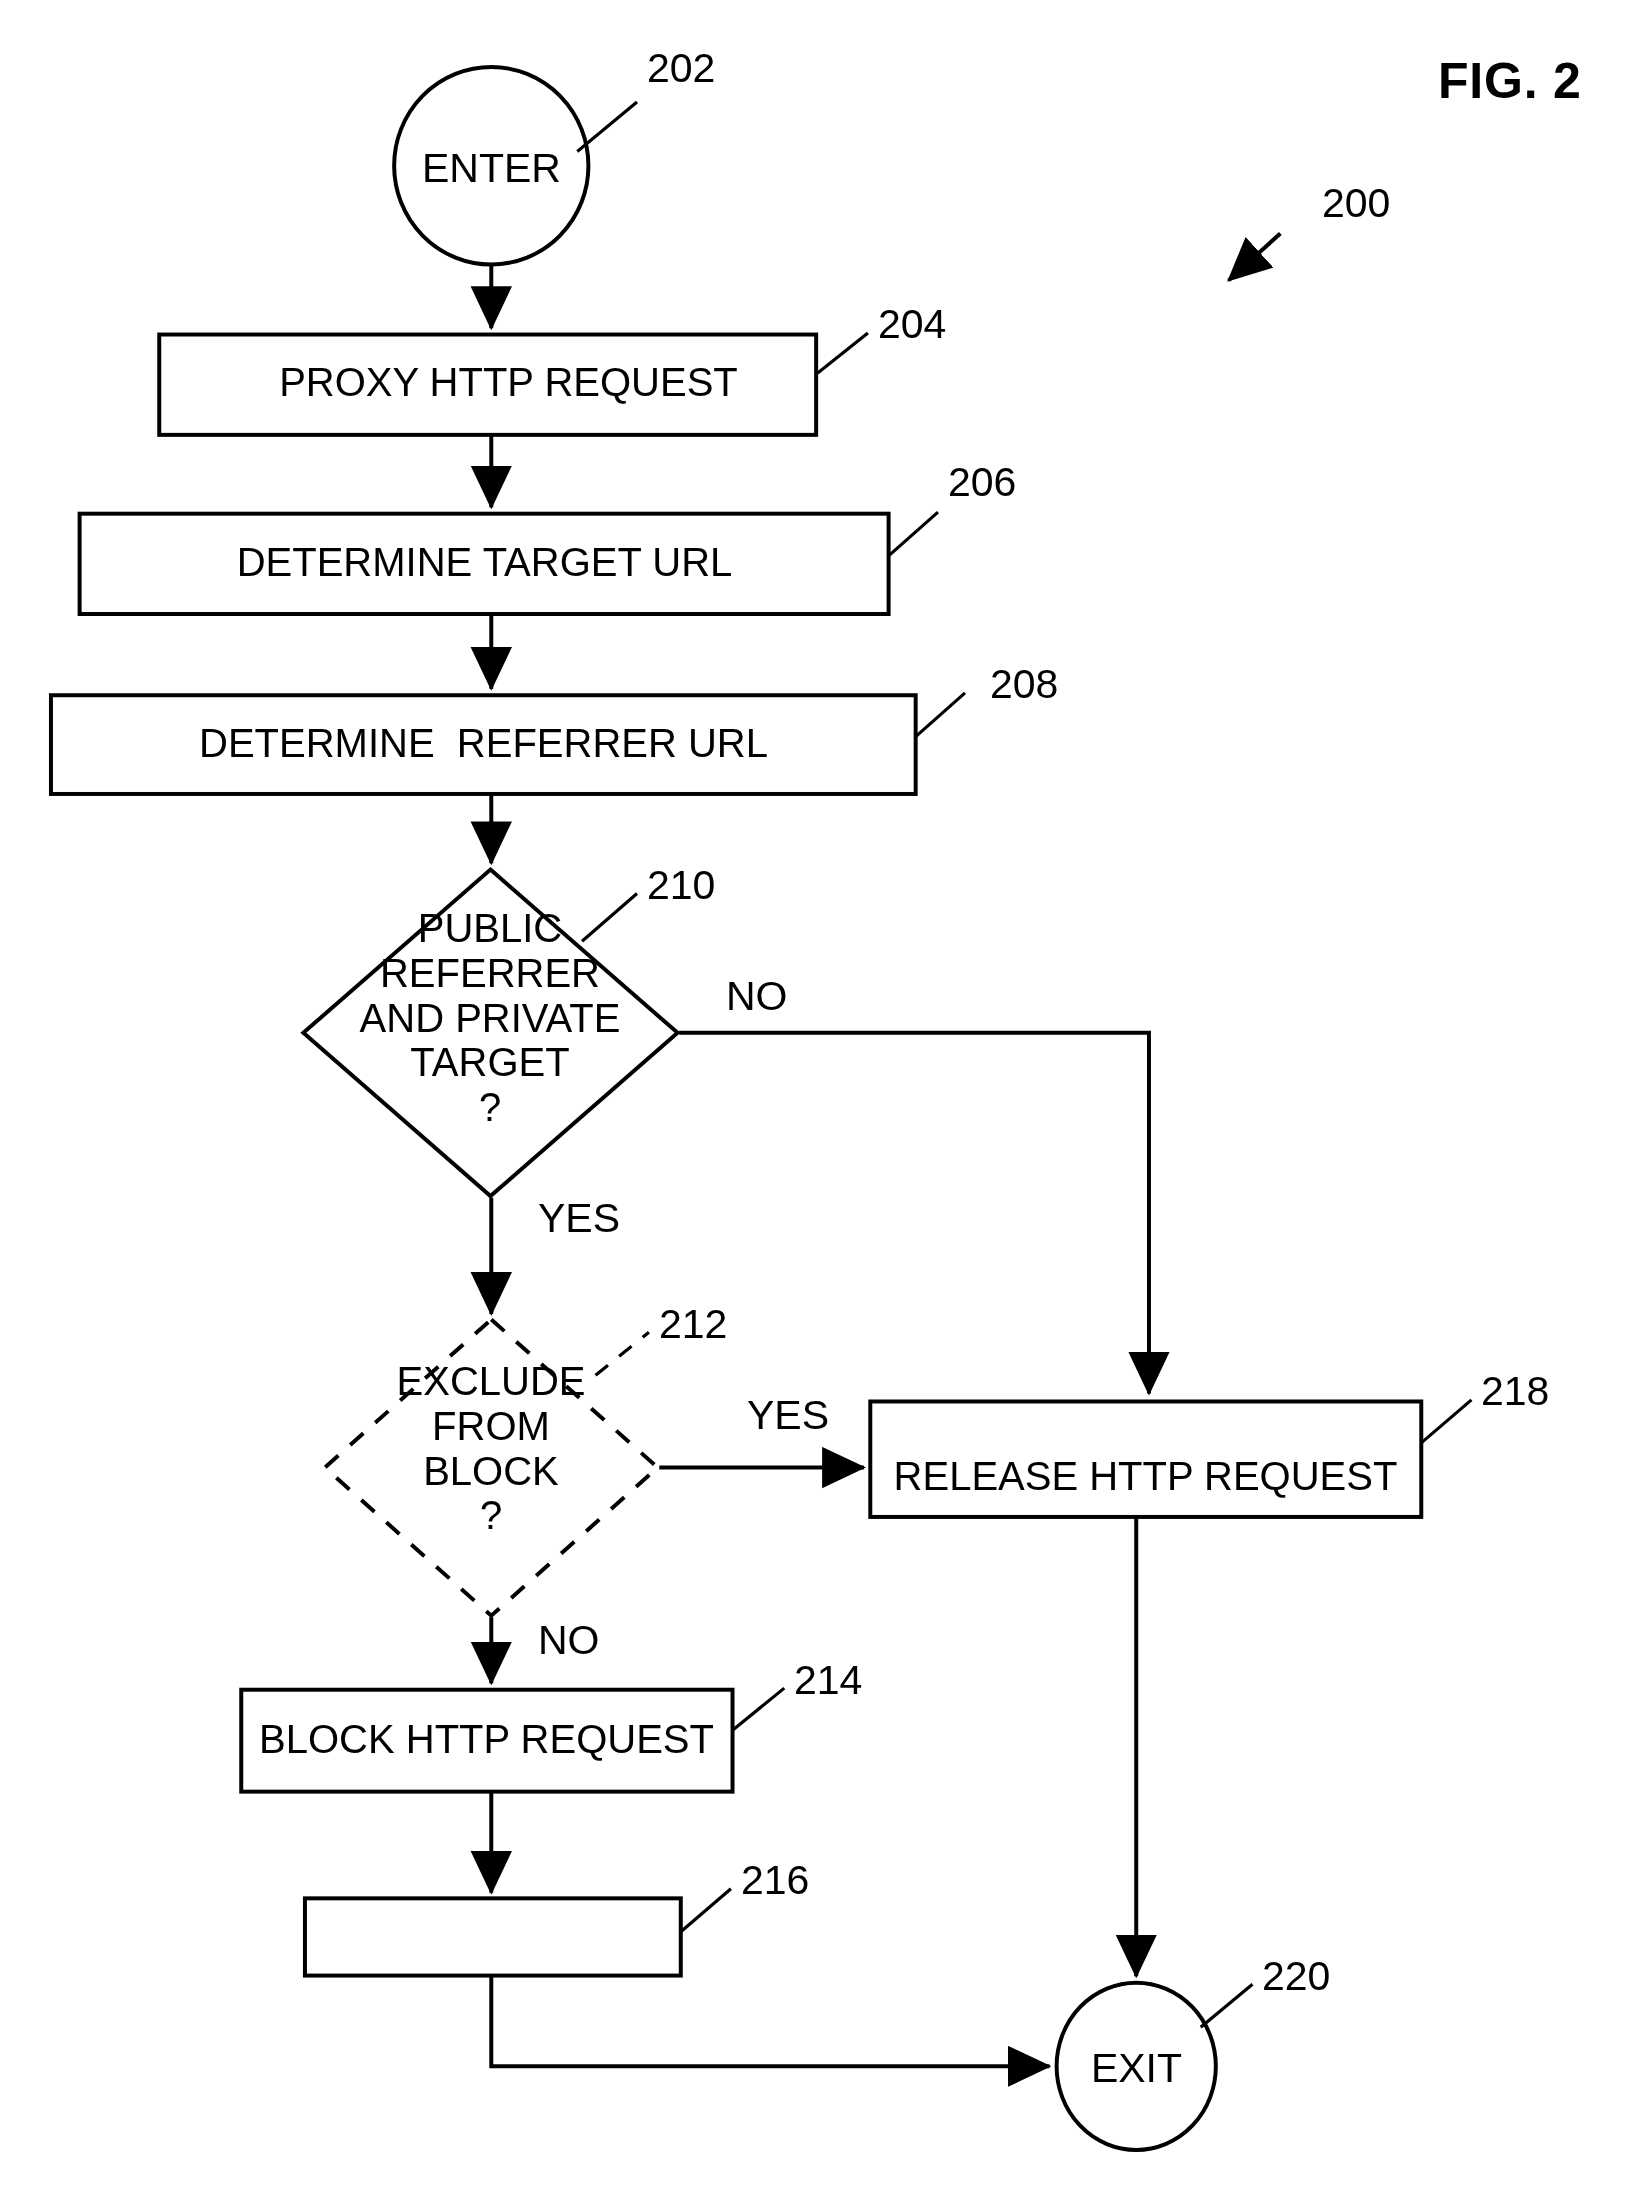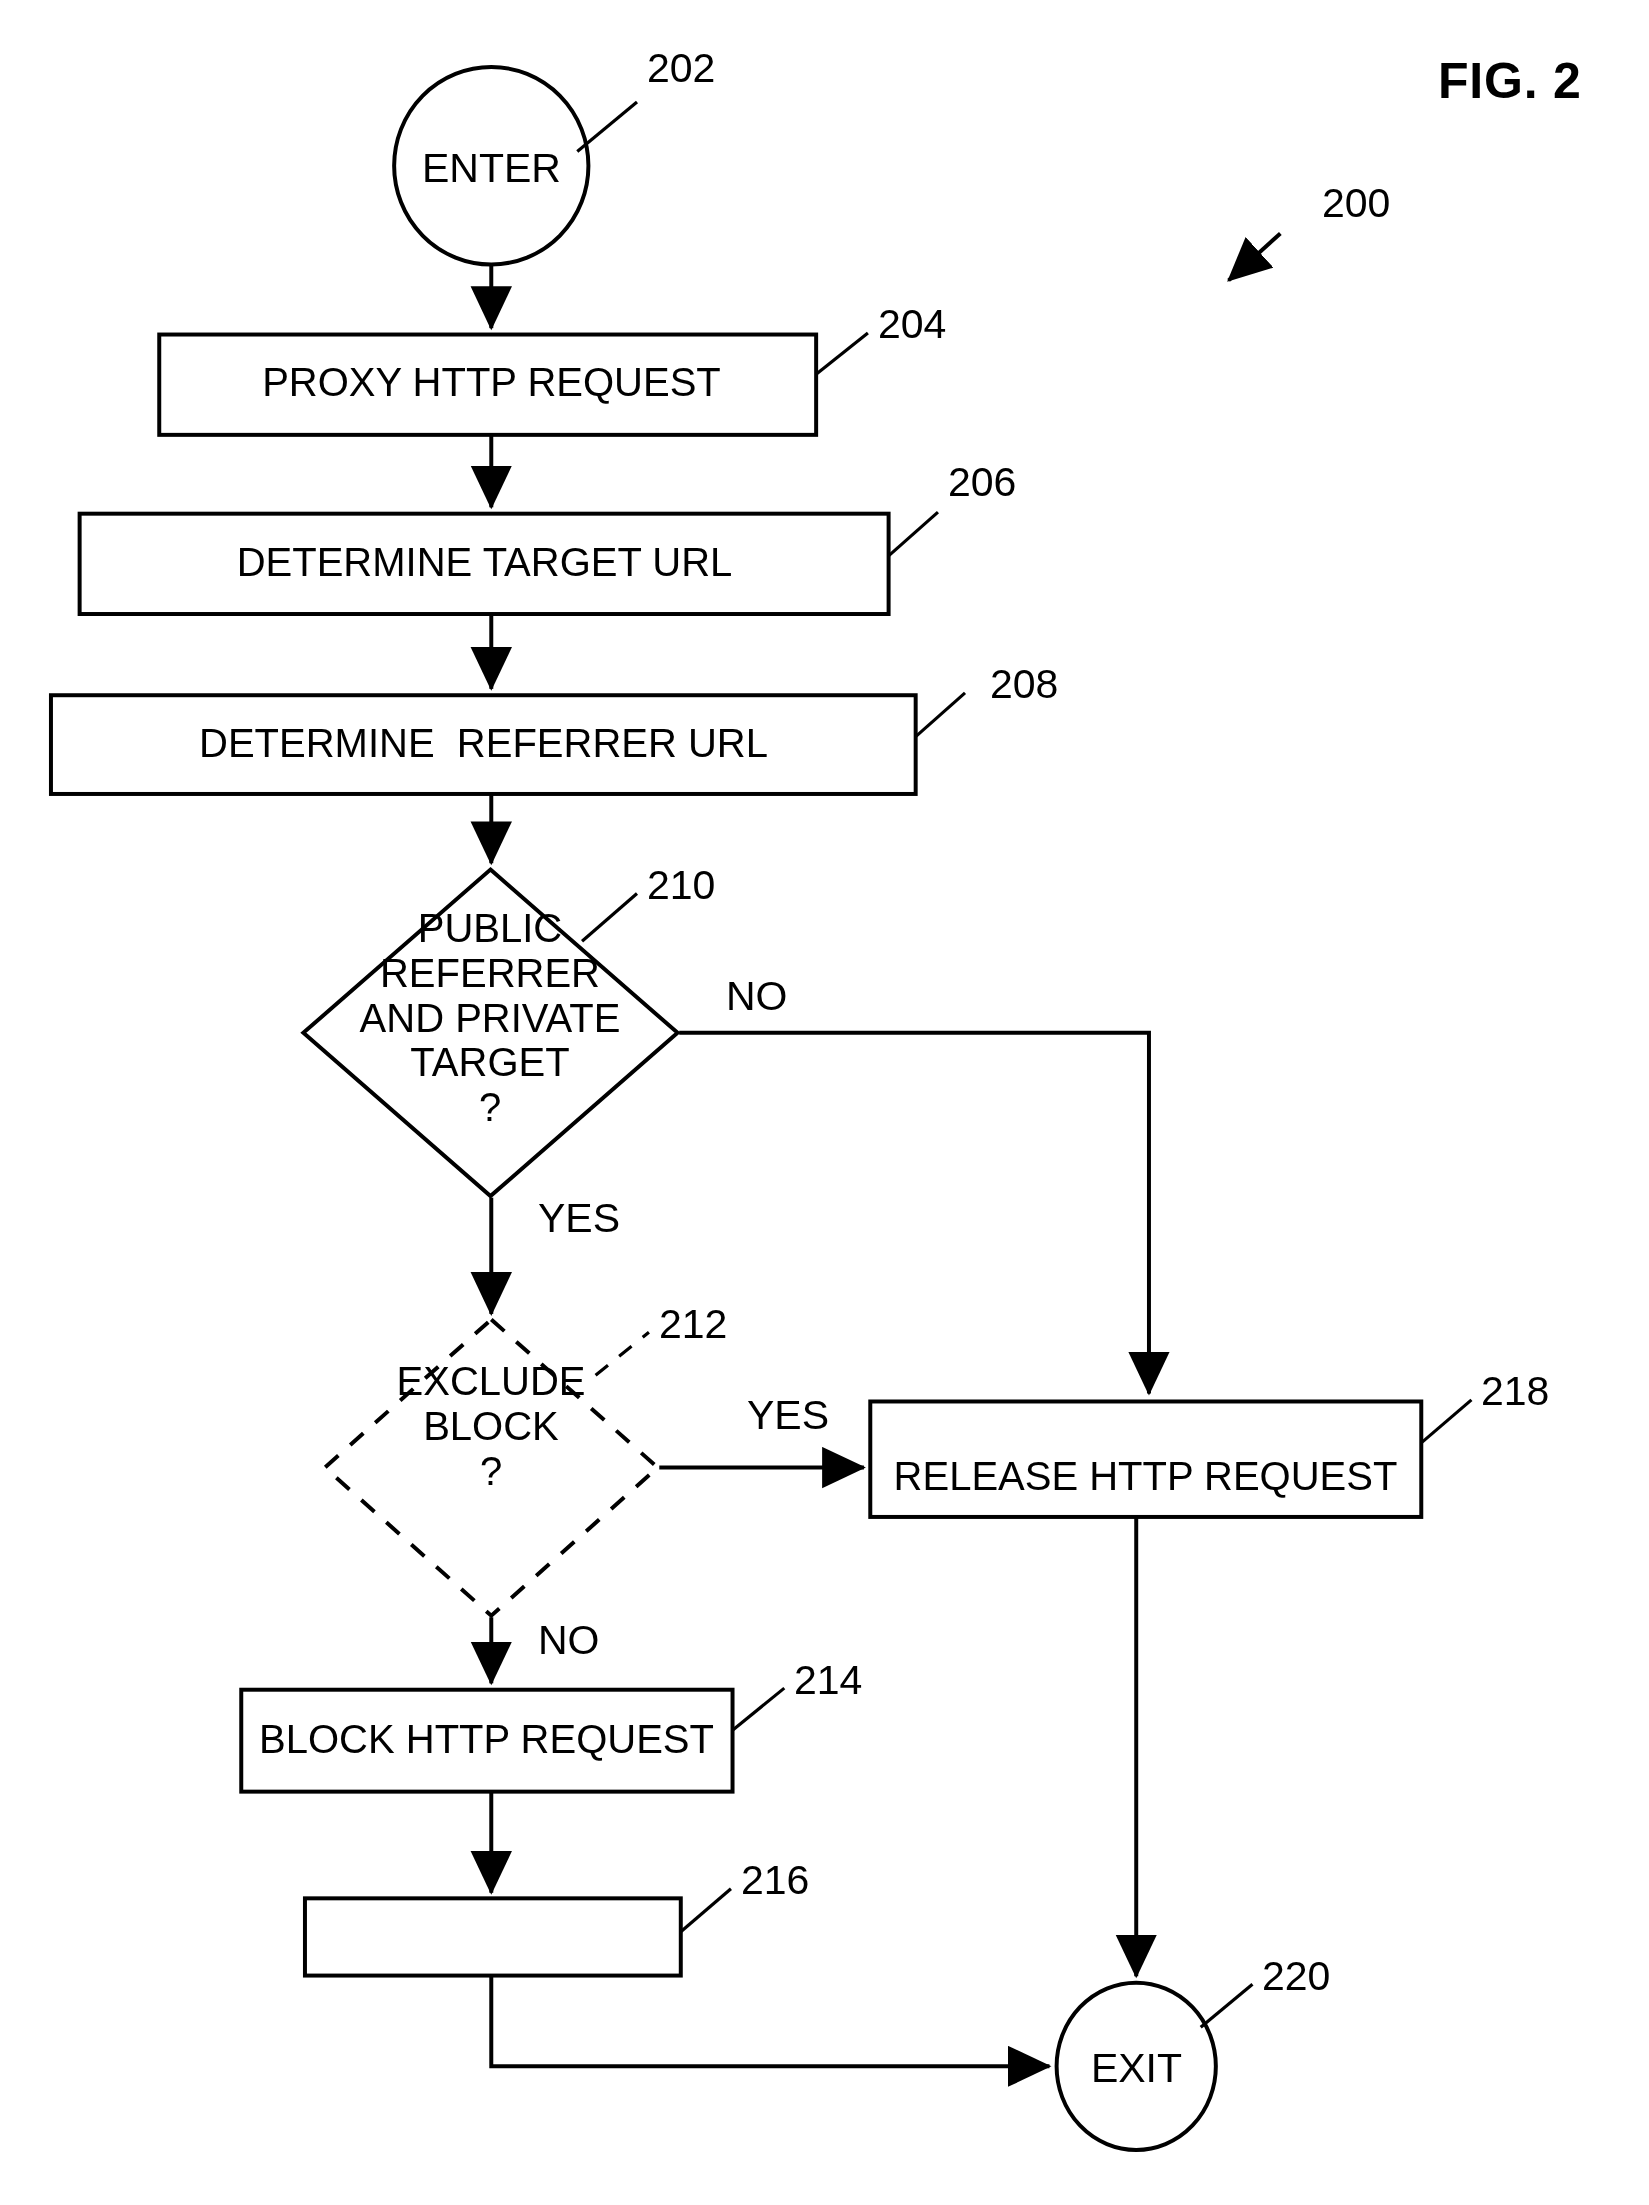--- a/index.html
+++ b/index.html
@@ -167,36 +167,37 @@
   <div class="ref-num" style="left:794px; top:1657px;">214</div>
 
   <div class="ref-num" style="left:741px; top:1857px;">216</div>
 
   <div class="ref-num" style="left:1481px; top:1368px;">218</div>
 
   <div class="ref-num" style="left:1262px; top:1953px;text-align:right;">220</div>
 
   <div class="term-label" style="left:372px; top:145px; width:239px;">ENTER</div>
 
-  <div class="node-label" style="left:155px; top:362px; width:657px;padding-left:8px;">PROXY HTTP REQUEST</div>
+  <div class="node-label" style="left:172px; top:362px; width:657px;padding-left:8px;">PROXY HTTP REQUEST</div>
 
   <div class="node-label" style="left:80px; top:542px; width:809px;">DETERMINE TARGET URL</div>
 
   <div class="node-label" style="left:51px; top:723px; width:865px;">DETERMINE  REFERRER URL</div>
 
   <div class="diamond-text" style="left:303px; top:906px; width:374px;">
     <div>PUBLIC</div>
     <div>REFERRER</div>
     <div>AND PRIVATE</div>
     <div>TARGET</div>
     <div>?</div>
   </div>
 
   <div class="diamond-text" style="left:324px; top:1359px; width:334px;">
     <div>EXCLUDE</div>
+    <div>FROM</div>
     <div>BLOCK</div>
     <div>?</div>
   </div>
 
   <div class="node-label" style="left:241px; top:1719px; width:491px;">BLOCK HTTP REQUEST</div>
 
 
   <div class="node-label" style="left:870px; top:1438px; width:551px;margin-top:18px;">RELEASE HTTP REQUEST</div>
 
   <div class="term-label" style="left:1037px; top:2045px; width:199px;">EXIT</div>

